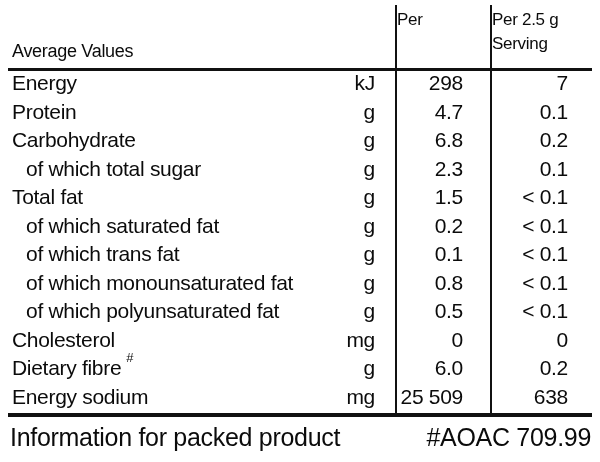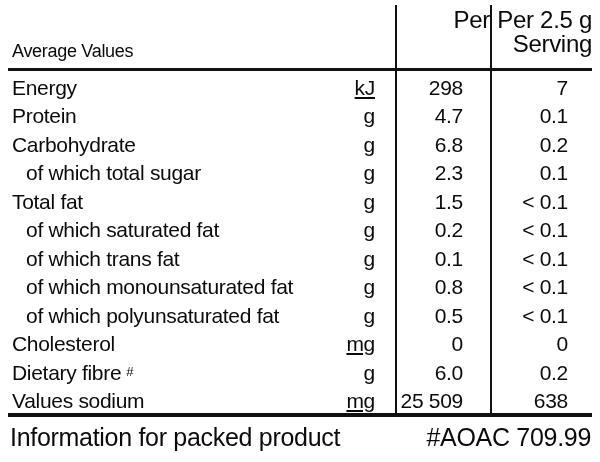--- a/index.html
+++ b/index.html
@@ -23,38 +23,38 @@
   }
   .thead .h-label {
     grid-column: 1 / 3;
     display: flex;
     align-items: flex-end;
     padding: 0 0 6px 4px;
     font-size: 18px;
   }
   .thead .h-col {
     border-left: 2px solid #111;
-    text-align: right;
+    text-align: left;
     padding-top: 3px;
-    font-size: 24px;
+    font-size: 17px;
     line-height: 24px;
   }
   .thead .h-line { display: block; }
 
   .tbody { border-bottom: 4px solid #111; }
   .row {
     display: grid;
     grid-template-columns: 300px 87px 95px 102px;
     height: 28.5px;
     font-size: 21px;
   }
-  .cell { display: flex; align-items: flex-end; box-sizing: border-box; }
+  .cell { display: flex; align-items: flex-start; box-sizing: border-box; }
   .cell.label { padding-left: 4px; }
   .cell.label.indent { padding-left: 18px; }
-  .cell.unit { justify-content: flex-end; padding-right: 20px; text-decoration: underline; }
+  .cell.unit { justify-content: flex-end; padding-right: 20px; }
   .cell.v1 { justify-content: flex-end; padding-right: 27px; border-left: 2px solid #111; }
   .cell.v2 { justify-content: flex-end; padding-right: 24px; border-left: 2px solid #111; }
   .sup { font-size: 13px; position: relative; top: -6px; margin-left: 5px; }
 
   .tfoot {
     height: 40px;
     display: flex;
     justify-content: space-between;
     align-items: center;
     padding: 0 9px 0 10px;
@@ -175,21 +175,21 @@
             <span>Dietary fibre</span>
             <span class="sup">#</span>
           </div>
         <div class="cell unit">g</div>
         <div class="cell v1">6.0</div>
         <div class="cell v2">0.2</div>
       </div>
 
       <div class="row">
         <div class="cell label">
-            <span>Values sodium</span>
+            <span>Energy sodium</span>
           </div>
         <div class="cell unit">mg</div>
         <div class="cell v1">25 509</div>
         <div class="cell v2">638</div>
       </div>
 
     </div>
   </div>
 
   <div class="tfoot">

